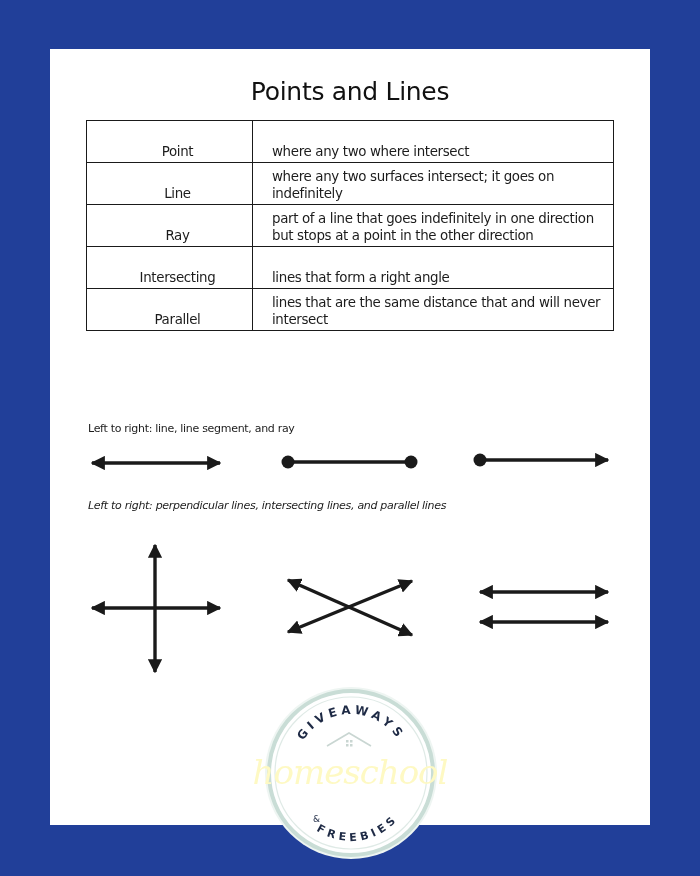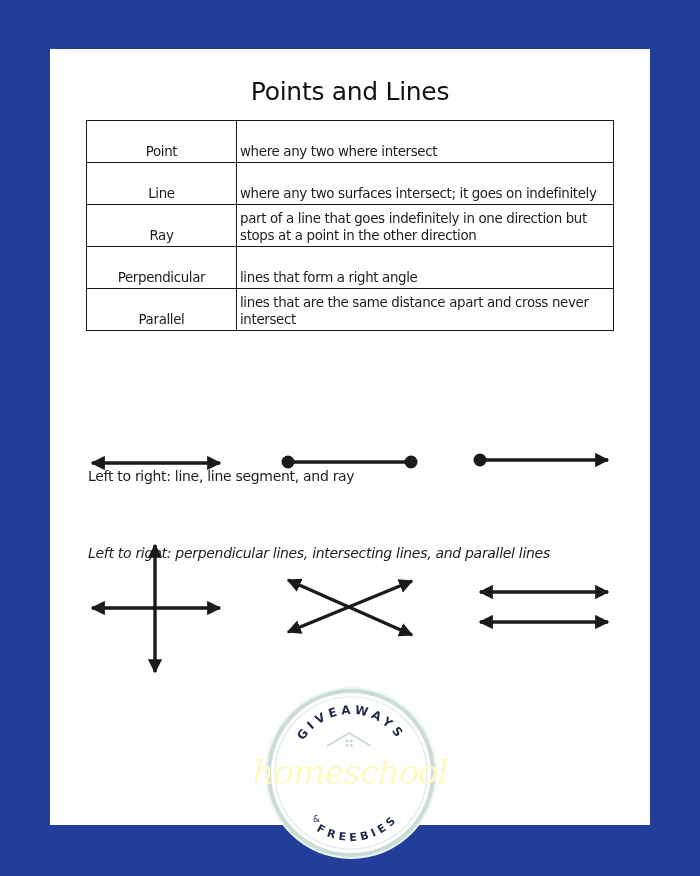--- a/index.html
+++ b/index.html
@@ -16,30 +16,30 @@
   .title {
     position: absolute; left: 0; width: 700px; top: 77px;
     text-align: center; font-size: 25px; color: #111;
     font-family: "DejaVu Sans", sans-serif; letter-spacing: -0.3px;
   }
   table.defs {
     position: absolute; left: 86px; top: 120px; width: 528px;
     border-collapse: collapse; table-layout: fixed;
   }
   table.defs td {
-    border: 1.6px solid #1a1a1a; height: 39px; padding: 0 3px 2px 3px;
+    border: 1.6px solid #1a1a1a; height: 39px; padding: 0 3px 2px 19px;
     font-size: 13.4px; color: #1c1c1c; line-height: 17px;
     vertical-align: bottom;
     font-family: "DejaVu Sans", sans-serif; letter-spacing: -0.35px;
   }
   table.defs td.term { width: 143px; text-align: center; }
   table.defs td.def { text-align: left; }
   .caption {
-    position: absolute; left: 88px; font-size: 14px; color: #1c1c1c;
-    font-family: "DejaVu Sans", sans-serif; letter-spacing: -0.3px; margin-top: 46px;
+    position: absolute; left: 88px; font-size: 11px; color: #1c1c1c;
+    font-family: "DejaVu Sans", sans-serif; letter-spacing: -0.3px;
   }
   svg.diagrams { position: absolute; left: 0; top: 0; width: 700px; height: 876px; pointer-events: none; }
   .logo-script {
     position: absolute; left: 0; width: 700px; top: 752px; text-align: center;
     color: #fef9c3; font-family: "DejaVu Serif", serif; font-style: italic;
     font-size: 34px; letter-spacing: -1px;
   }
 </style>
 </head>
 <body>
@@ -56,26 +56,26 @@
     </tr>
     <tr>
       <td class="term">Line</td>
       <td class="def">where any two surfaces intersect; it goes on indefinitely</td>
     </tr>
     <tr>
       <td class="term">Ray</td>
       <td class="def">part of a line that goes indefinitely in one direction but stops at a point in the other direction</td>
     </tr>
     <tr>
-      <td class="term">Perpendicular</td>
+      <td class="term">Intersecting</td>
       <td class="def">lines that form a right angle</td>
     </tr>
     <tr>
       <td class="term">Parallel</td>
-      <td class="def">lines that are the same distance apart and cross never intersect</td>
+      <td class="def">lines that are the same distance that and will never intersect</td>
     </tr>
   </tbody>
 </table>
 
 <div class="caption" style="top:422px;">Left to right: line, line segment, and ray</div>
 <div class="caption" style="top:499px;font-style:italic;">Left to right: perpendicular lines, intersecting lines, and parallel lines</div>
 
 <svg class="diagrams" viewBox="0 0 700 876" xmlns="http://www.w3.org/2000/svg">
   <defs>
     <marker id="ah" viewBox="0 0 10 10" refX="9" refY="5" markerWidth="4.2" markerHeight="4.2" orient="auto-start-reverse" markerUnits="strokeWidth">

